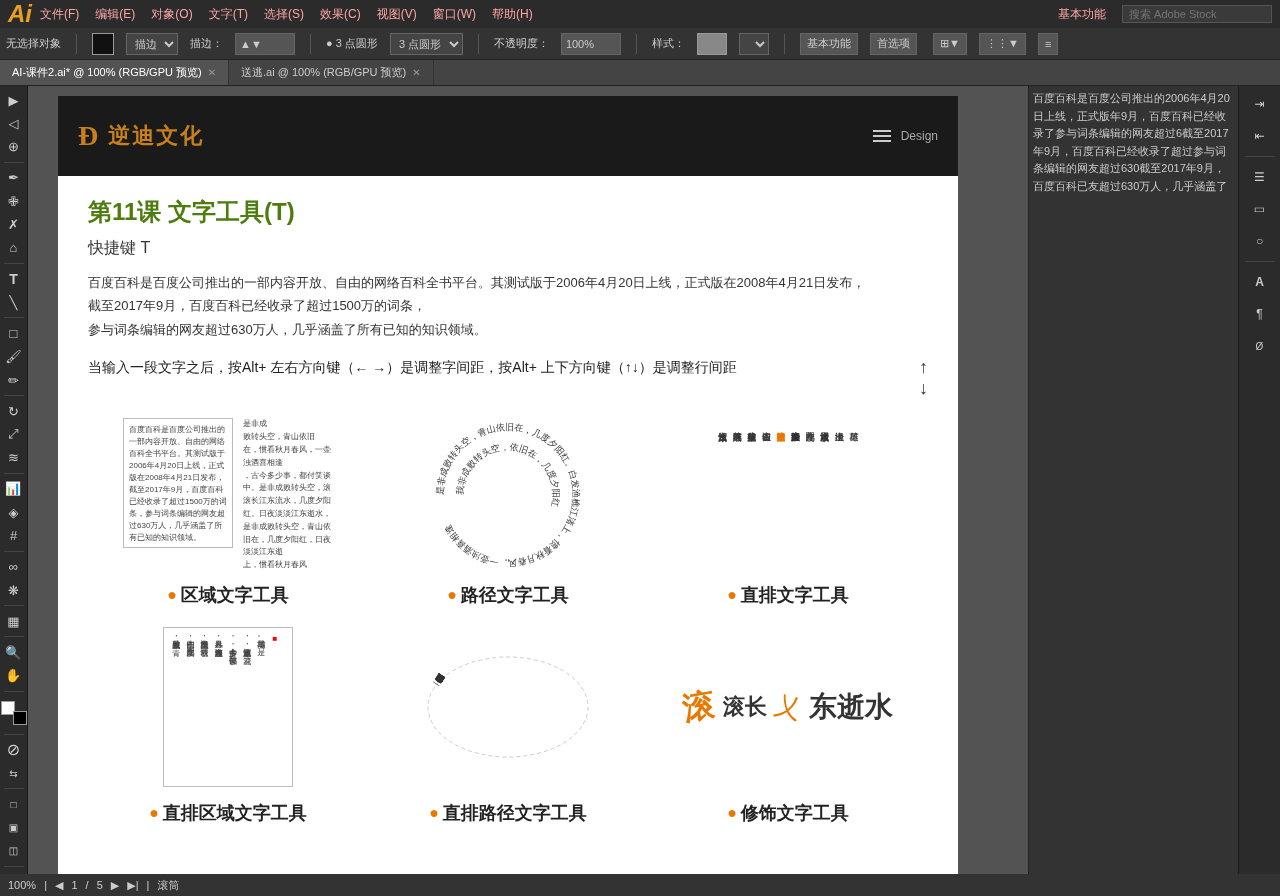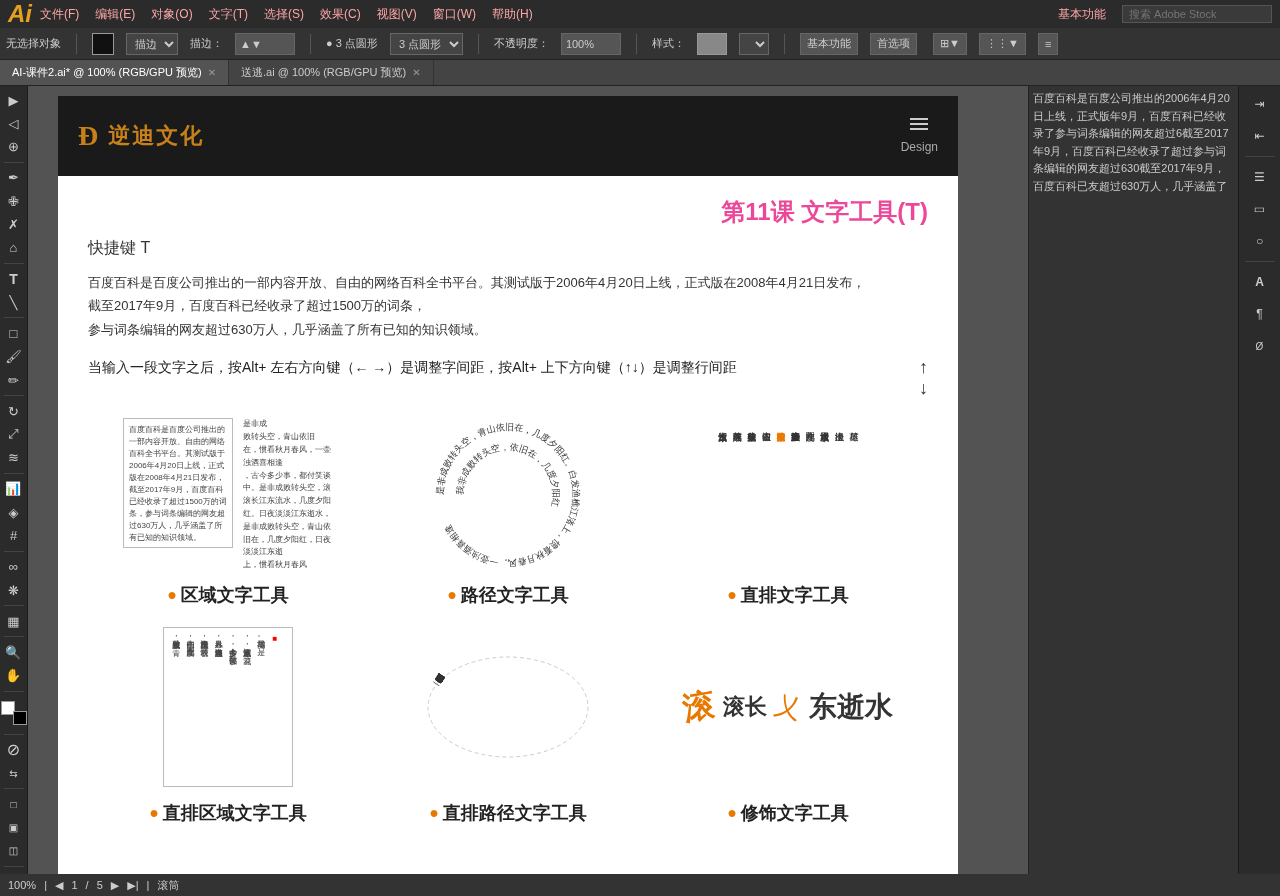--- a/index.html
+++ b/index.html
@@ -66,26 +66,26 @@
     #lesson-canvas {
       width: 900px; background: white; padding: 0;
     }
     #canvas-header {
       background: #1a1a1a; width: 100%; height: 80px; display: flex; align-items: center; padding: 0 20px;
       justify-content: space-between;
     }
     .logo-area { display: flex; align-items: center; gap: 10px; }
     .logo-icon { color: #c8811a; font-size: 32px; font-weight: bold; }
     .logo-text { color: #c8811a; font-size: 22px; font-weight: bold; letter-spacing: 2px; }
-    .header-menu { color: #ccc; font-size: 14px; display: flex; flex-direction: column; align-items: center; gap: 10px; cursor: pointer; }
+    .header-menu { color: #ccc; font-size: 14px; display: flex; flex-direction: row; align-items: center; gap: 10px; cursor: pointer; }
     .hamburger-lines { display: flex; flex-direction: column; gap: 3px; }
     .hline { width: 18px; height: 2px; background: #ccc; }
 
     #lesson-content { padding: 20px 30px; }
-    .lesson-title { font-size: 24px; color: #ec4899; font-weight: bold; margin-bottom: 10px; text-align: right; }
+    .lesson-title { font-size: 24px; color: #4d7c0f; font-weight: bold; margin-bottom: 10px; }
     .shortcut-label { font-size: 16px; color: #333; margin-bottom: 12px; }
     .lesson-desc { font-size: 13px; color: #333; line-height: 1.8; margin-bottom: 16px; }
     .lesson-note { font-size: 14px; color: #222; margin-bottom: 20px; }
 
     
     .tools-row { display: flex; justify-content: space-around; align-items: flex-start; margin-bottom: 8px; }
     .tool-example { display: flex; flex-direction: column; align-items: center; gap: 8px; width: 260px; }
     .tool-name { font-size: 18px; font-weight: bold; color: #222; }
     .orange-dot { color: #e87800; margin-right: 4px; }
     .tool-visual { width: 230px; height: 160px; display: flex; align-items: center; justify-content: center; position: relative; overflow: hidden; }

